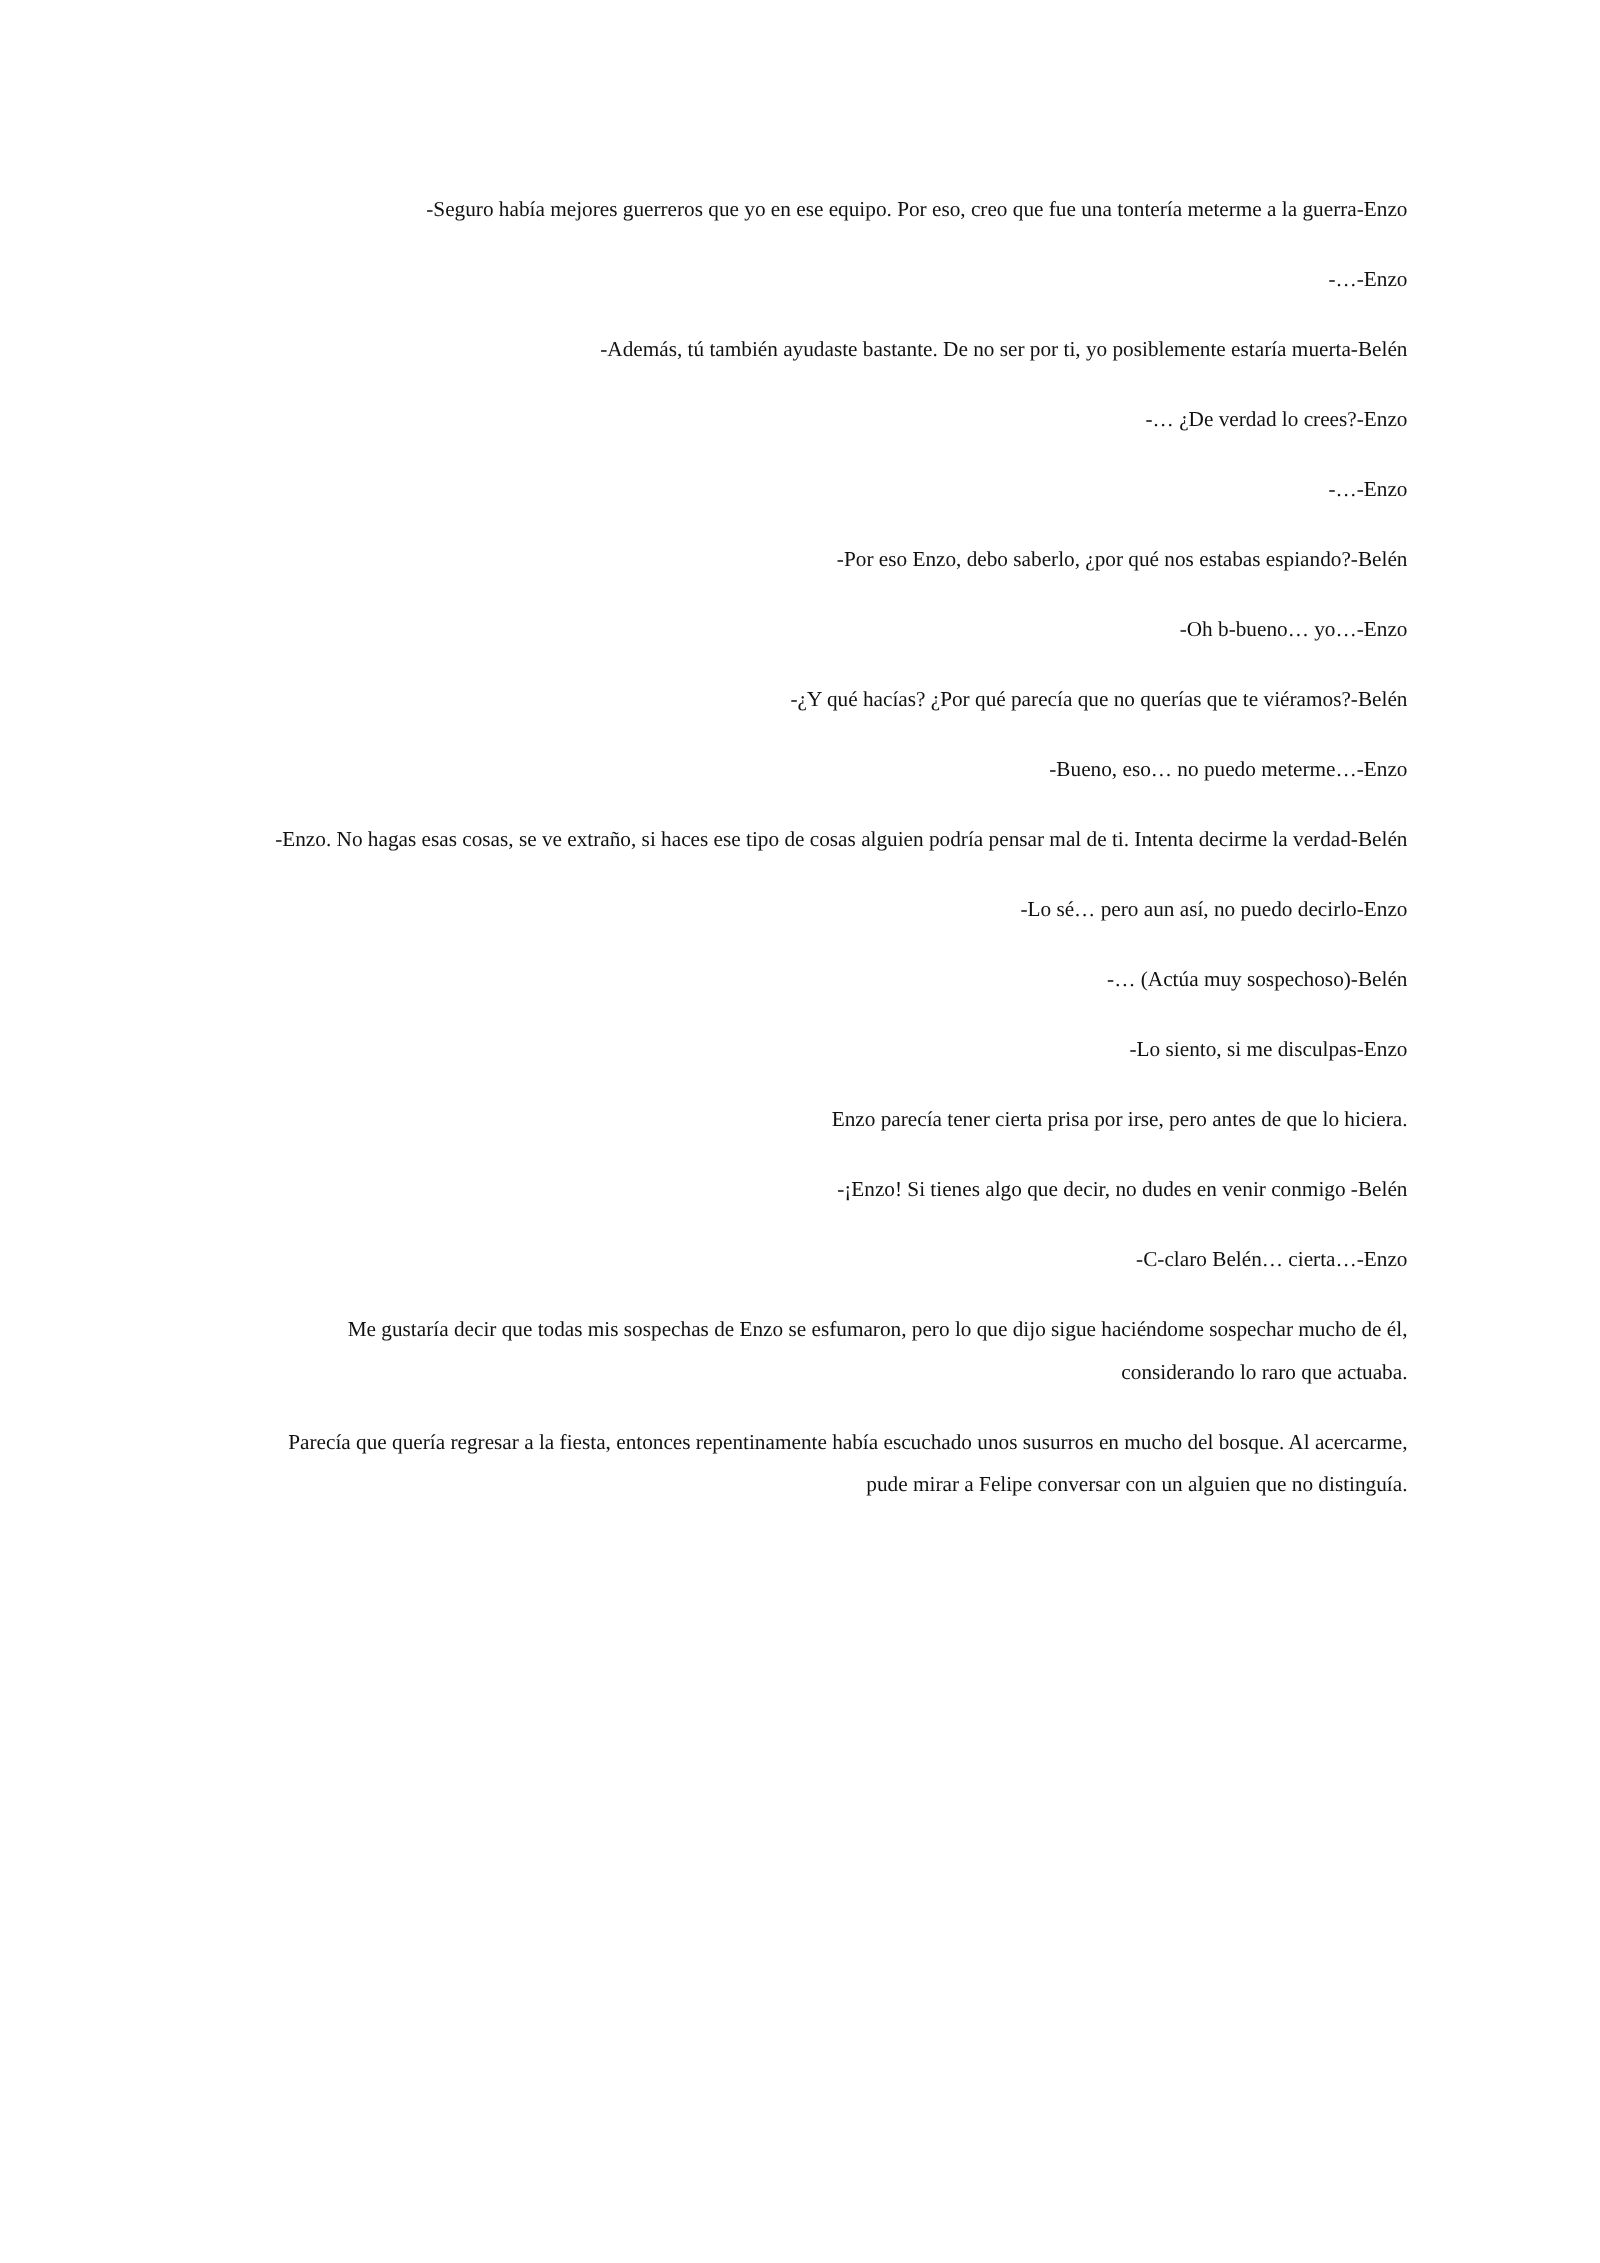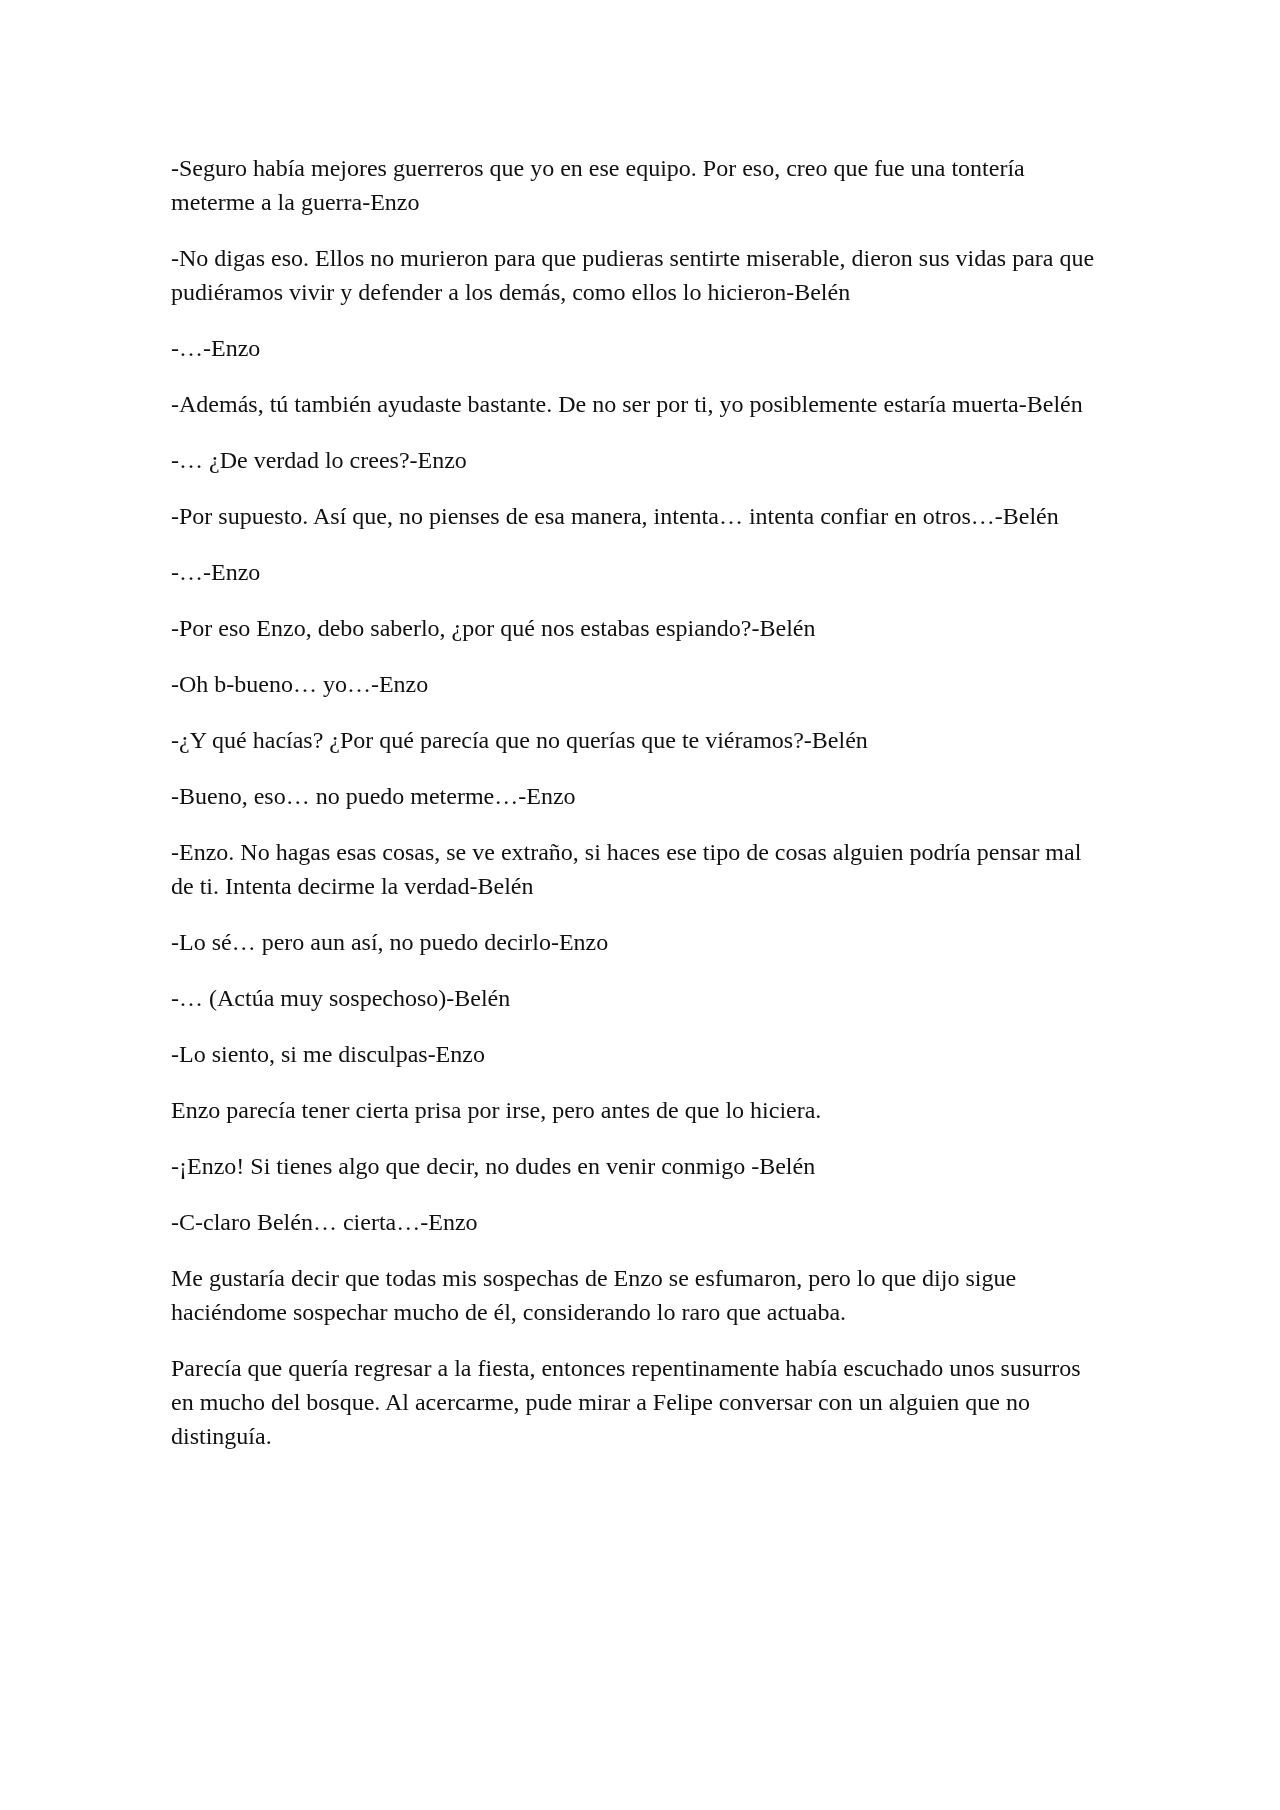--- a/index.html
+++ b/index.html
@@ -1,41 +1,40 @@
 <!DOCTYPE html>
 <html><head>
 <meta charset="utf-8">
 <style>
   html, body { margin: 0; padding: 0; background: #ffffff; }
   body { width: 1280px; height: 1810px; position: relative; overflow: hidden; }
   .page {
     position: absolute;
-    left: 171px;
+    left: 196px;
     top: 151px;
     width: 930px;
     font-family: "Liberation Serif", "DejaVu Serif", serif;
-    font-size: 24px;
+    font-size: 17px;
     line-height: 34px;
     color: #111111;
+    text-align: right;
   }
   .page p {
     margin: 0 0 22px 0;
     padding: 0;
   }
 </style>
 </head>
 <body>
 
 <div class="page">
   <p>-Seguro había mejores guerreros que yo en ese equipo. Por eso, creo que fue una tontería meterme a la guerra-Enzo</p>
-  <p>-No digas eso. Ellos no murieron para que pudieras sentirte miserable, dieron sus vidas para que pudiéramos vivir y defender a los demás, como ellos lo hicieron-Belén</p>
   <p>-…-Enzo</p>
   <p>-Además, tú también ayudaste bastante. De no ser por ti, yo posiblemente estaría muerta-Belén</p>
   <p>-… ¿De verdad lo crees?-Enzo</p>
-  <p>-Por supuesto. Así que, no pienses de esa manera, intenta… intenta confiar en otros…-Belén</p>
   <p>-…-Enzo</p>
   <p>-Por eso Enzo, debo saberlo, ¿por qué nos estabas espiando?-Belén</p>
   <p>-Oh b-bueno… yo…-Enzo</p>
   <p>-¿Y qué hacías? ¿Por qué parecía que no querías que te viéramos?-Belén</p>
   <p>-Bueno, eso… no puedo meterme…-Enzo</p>
   <p>-Enzo. No hagas esas cosas, se ve extraño, si haces ese tipo de cosas alguien podría pensar mal de ti. Intenta decirme la verdad-Belén</p>
   <p>-Lo sé… pero aun así, no puedo decirlo-Enzo</p>
   <p>-… (Actúa muy sospechoso)-Belén</p>
   <p>-Lo siento, si me disculpas-Enzo</p>
   <p>Enzo parecía tener cierta prisa por irse, pero antes de que lo hiciera.</p>

